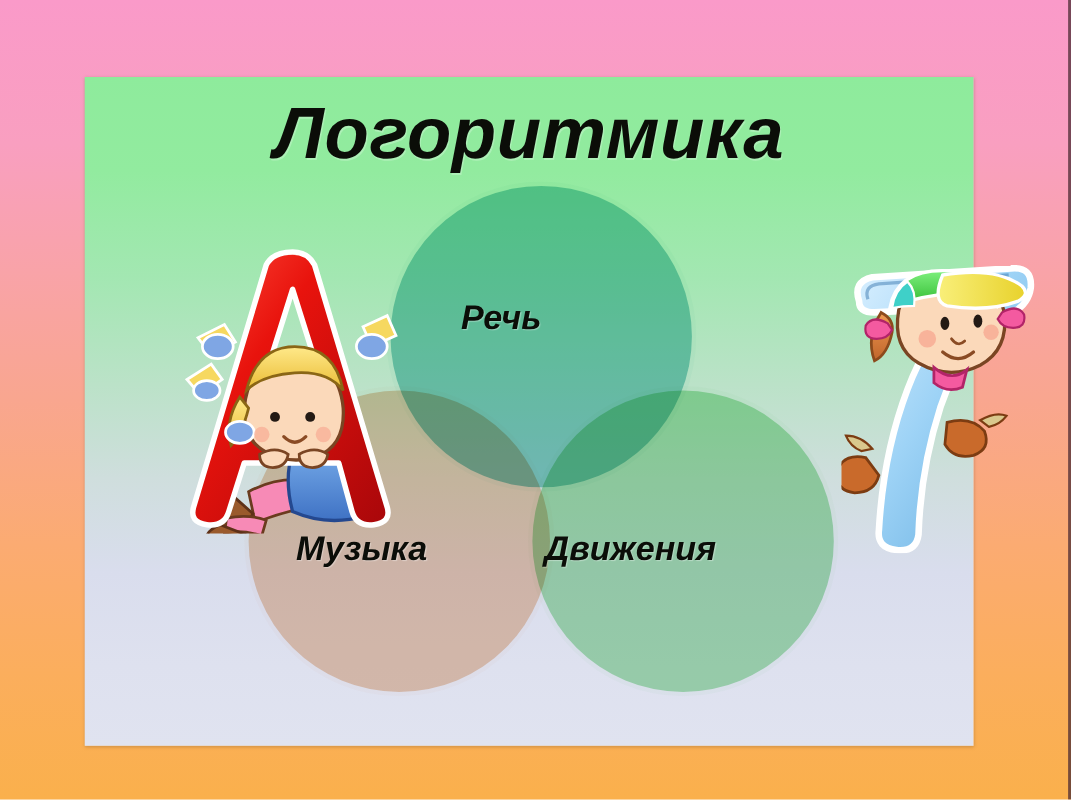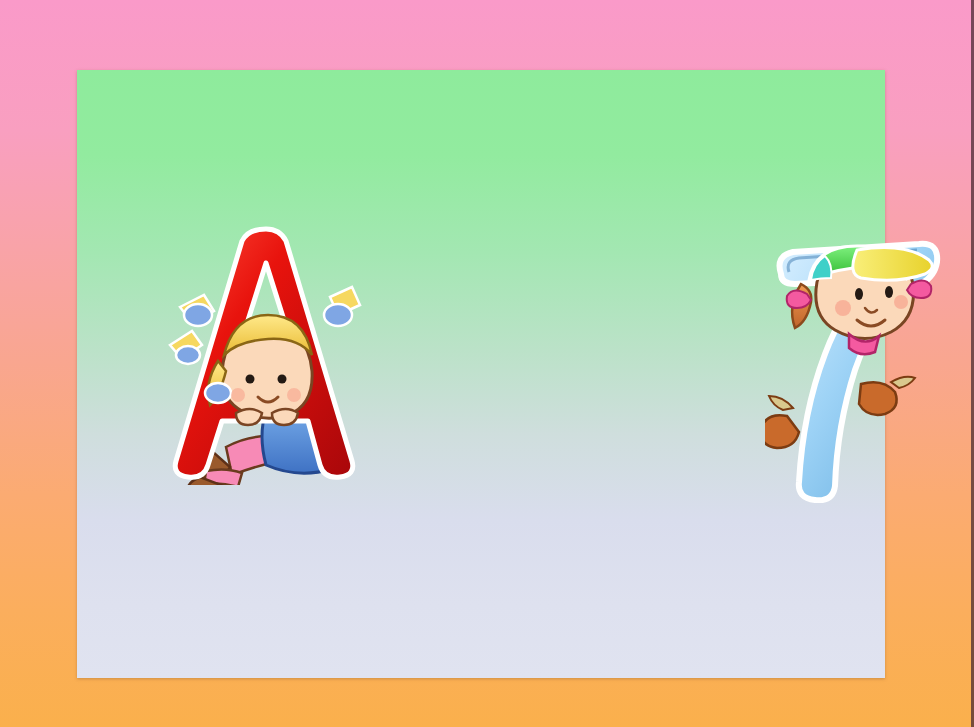--- a/index.html
+++ b/index.html
@@ -135,21 +135,32 @@
 </style>
 </head>
 <body>
 
 <div id="slide">
 
   <div id="right-edge"></div>
 
   <div id="panel">
 
-
+    <div id="title">Логоритмика</div>
+
+    <div id="venn">
+
+      <div class="circle" id="circle-speech"></div>
+      <div class="circle" id="circle-music"></div>
+      <div class="circle" id="circle-movement"></div>
+
+      <div class="circle-label" id="label-speech">Речь</div>
+      <div class="circle-label" id="label-music">Музыка</div>
+      <div class="circle-label" id="label-movement">Движения</div>
+    </div>
 
     <div class="clip" id="clip-letter-a">
       <svg viewBox="0 0 215 270" xmlns="http://www.w3.org/2000/svg">
         <defs>
           <linearGradient id="gA" x1="0" y1="0" x2="1" y2="1">
             <stop offset="0" stop-color="#ff4b3a"></stop>
             <stop offset=".35" stop-color="#e8130d"></stop>
             <stop offset="1" stop-color="#a8070a"></stop>
           </linearGradient>
           <linearGradient id="gHair" x1="0" y1="0" x2="0" y2="1">

